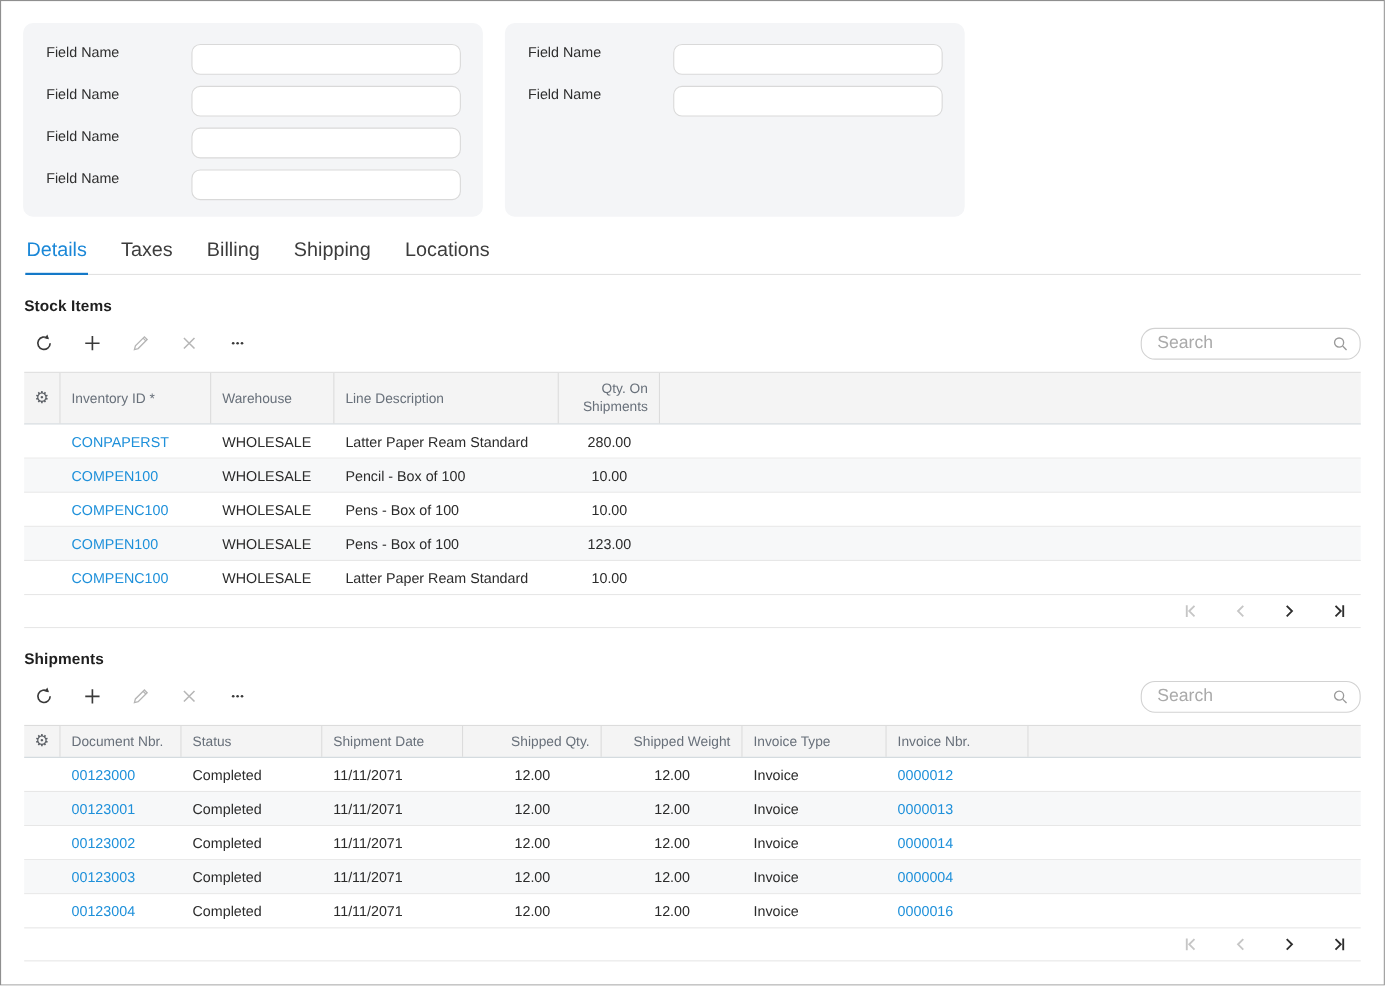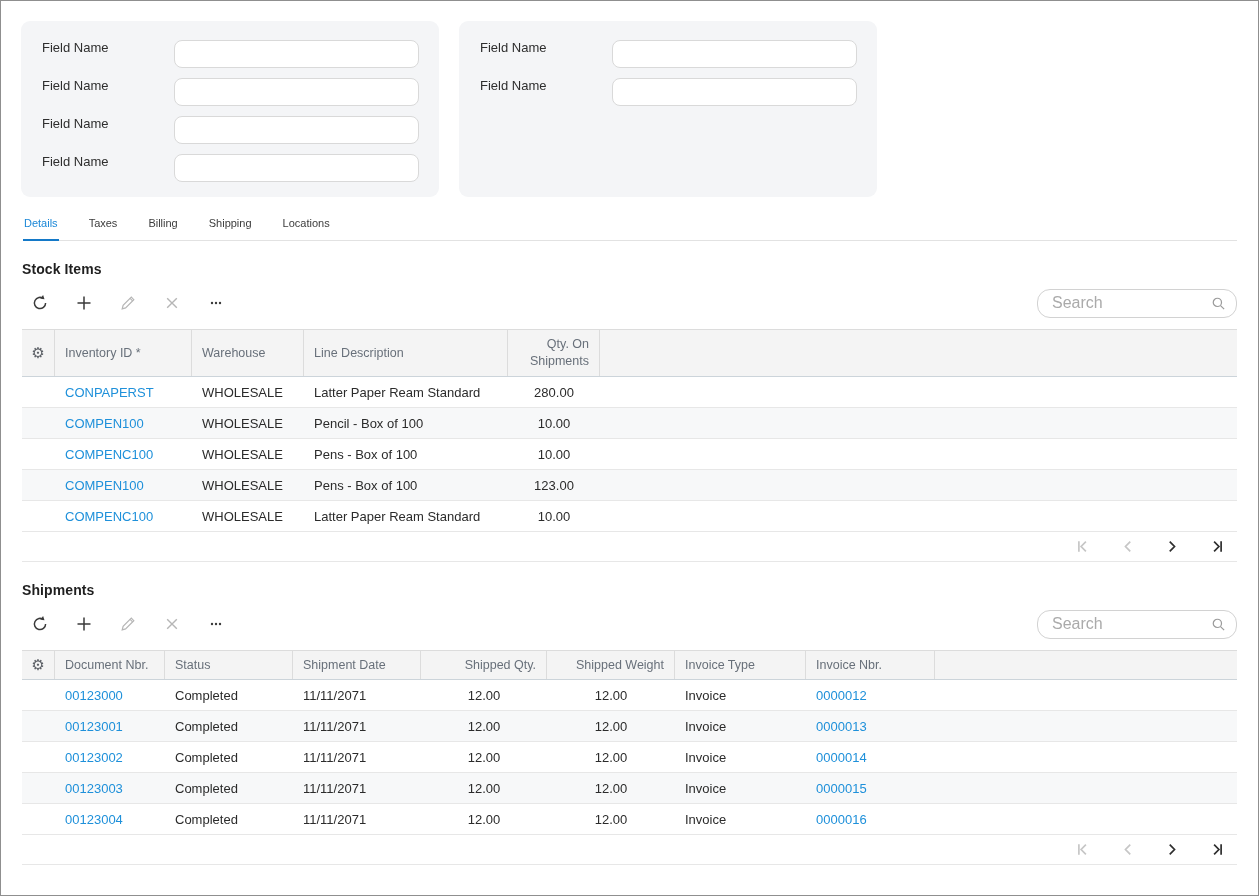--- a/index.html
+++ b/index.html
@@ -9,21 +9,21 @@
 
   
   .panels { display:flex; gap:20px; padding:20px 0 0 20px; }
   .panel { width:418px; height:176px; background:#f4f5f7; border-radius:9px; padding-top:19px; }
   .field-row { display:flex; align-items:flex-start; height:28px; margin:0 0 10px 21px; }
   .field-label { width:132px; font-size:13px; color:#2e2e2e; }
   .field-input { width:245px; height:28px; background:#fff; border:1px solid #d9d9d9; border-radius:8px; font:inherit; font-size:13px; padding:0 9px; outline:none; }
 
   
   .tabs { display:flex; gap:29px; margin:14px 21px 0 22px; border-bottom:1px solid #e2e2e2; }
-  .tab { font-size:11px; color:#3c3c3c; padding:6px 1px 10px; cursor:pointer; }
+  .tab { font-size:18px; color:#3c3c3c; padding:6px 1px 10px; cursor:pointer; }
   .tab.active { color:#1a87d7; border-bottom:2px solid #1479c8; margin-bottom:-1px; }
 
   
   .section { margin:0 21px; }
   .section-title { font-size:14px; font-weight:bold; color:#1f1f1f; margin-top:20px; letter-spacing:.1px; }
   .grid-toolbar { display:flex; align-items:center; height:52px; }
   .tb-btn { width:18px; height:18px; margin-right:26px; color:#3a3a3a; cursor:pointer; display:flex; align-items:center; justify-content:center; }
   .tb-btn:first-child { margin-left:9px; }
   .tb-btn.disabled { color:#b6b6b6; cursor:default; }
   .tb-btn svg { width:18px; height:18px; display:block; }
@@ -348,21 +348,21 @@
         <div class="gc c-inbr"><span class="link">0000014</span></div>
       </div>
       <div class="grid-row alt">
         <div class="gc c-gear"></div>
         <div class="gc c-doc"><span class="link">00123003</span></div>
         <div class="gc c-stat">Completed</div>
         <div class="gc c-date">11/11/2071</div>
         <div class="gc right c-sqty">12.00</div>
         <div class="gc right c-swgt">12.00</div>
         <div class="gc c-ityp">Invoice</div>
-        <div class="gc c-inbr"><span class="link">0000015</span></div>
+        <div class="gc c-inbr"><span class="link">0000004</span></div>
       </div>
       <div class="grid-row">
         <div class="gc c-gear"></div>
         <div class="gc c-doc"><span class="link">00123004</span></div>
         <div class="gc c-stat">Completed</div>
         <div class="gc c-date">11/11/2071</div>
         <div class="gc right c-sqty">12.00</div>
         <div class="gc right c-swgt">12.00</div>
         <div class="gc c-ityp">Invoice</div>
         <div class="gc c-inbr"><span class="link">0000016</span></div>

